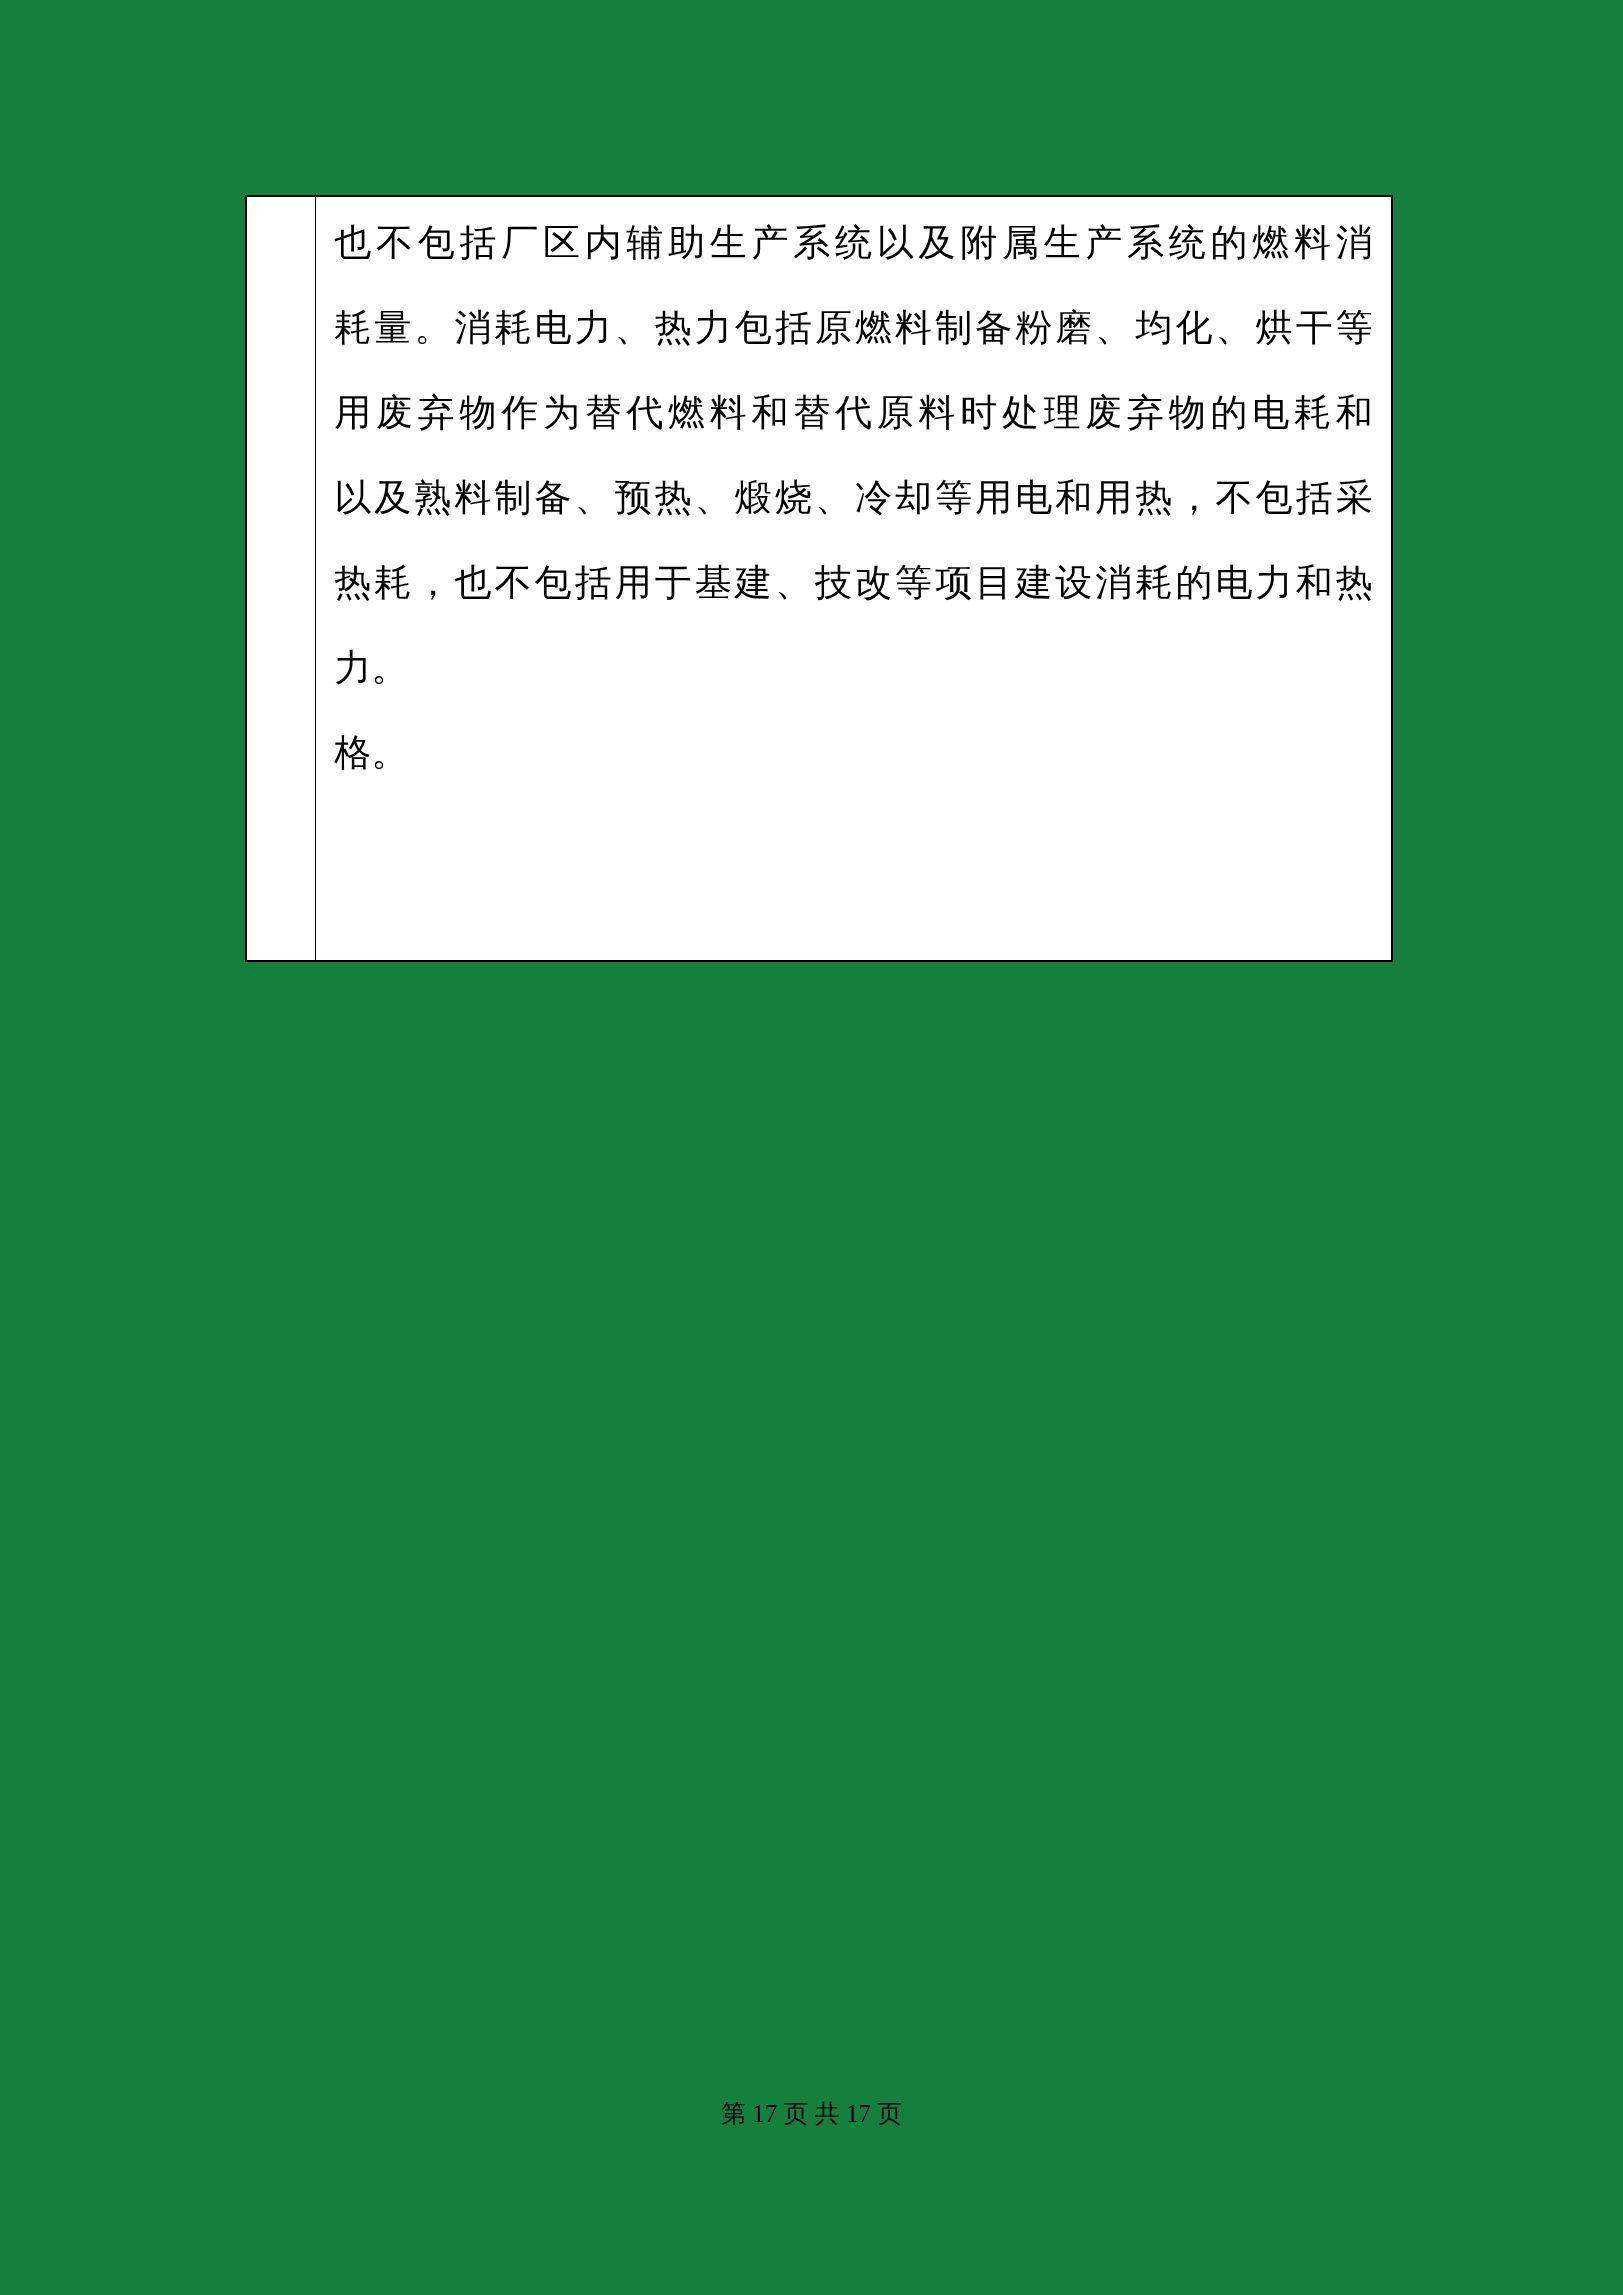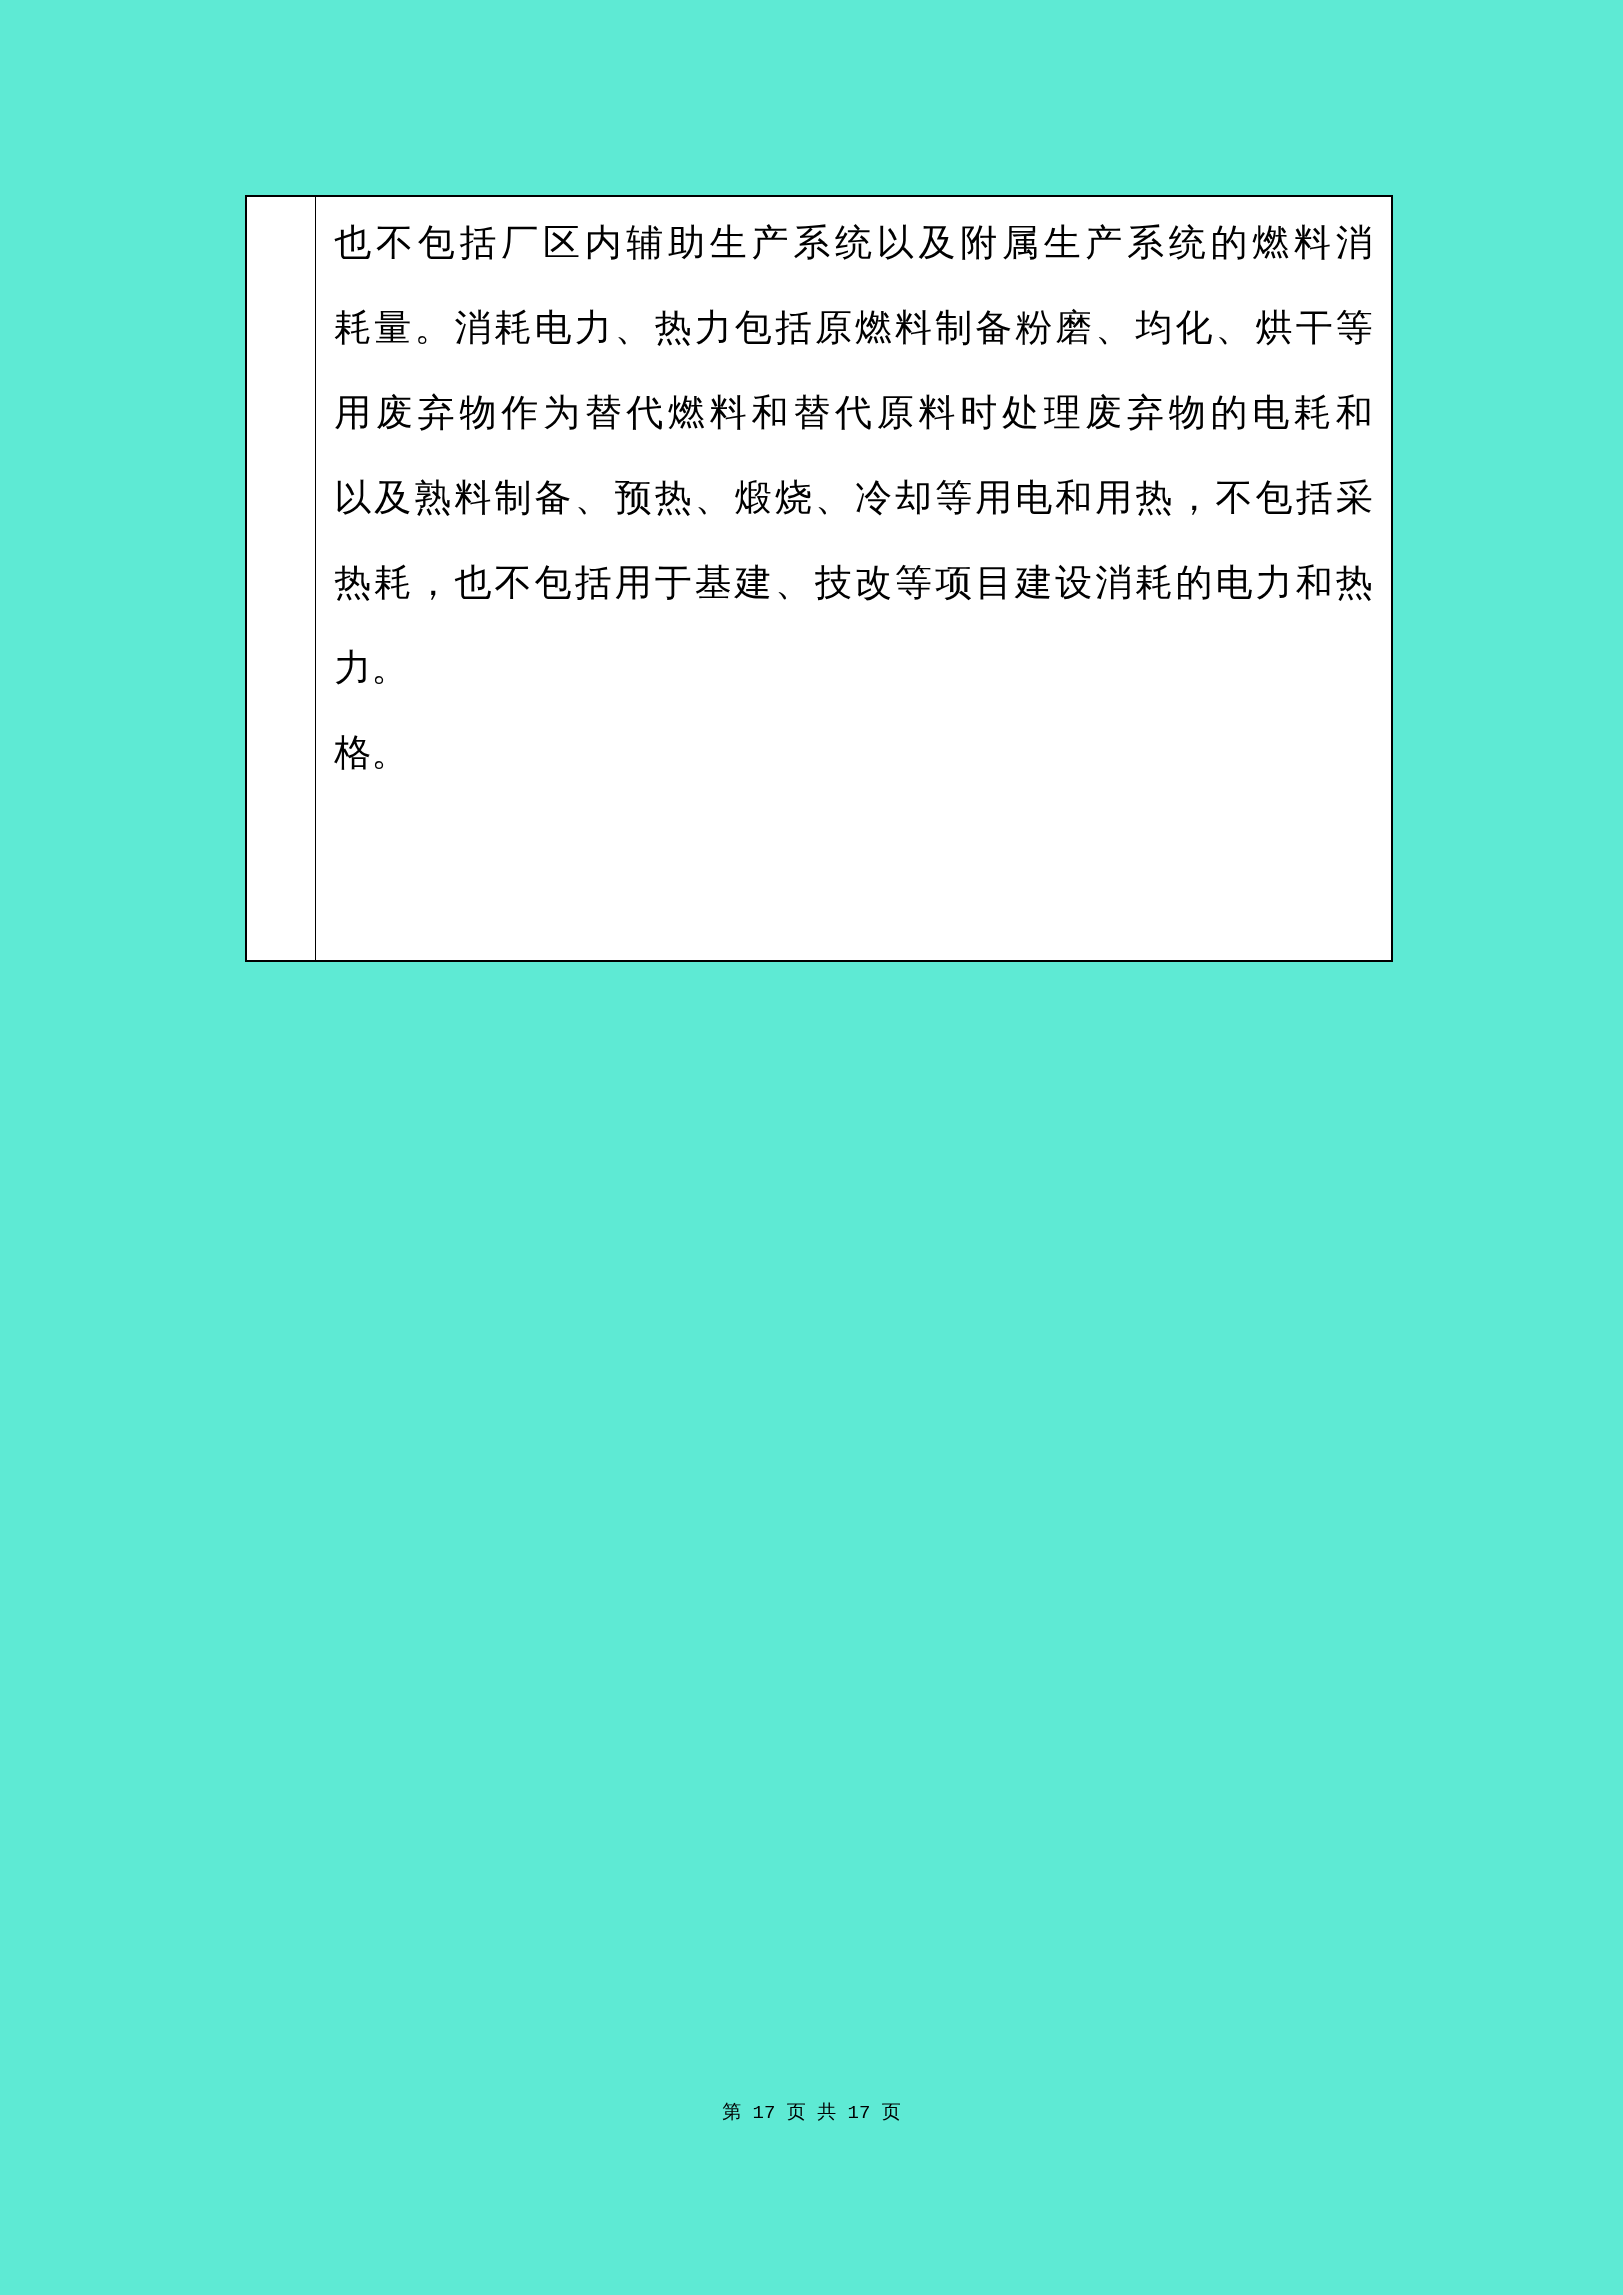--- a/index.html
+++ b/index.html
@@ -7,21 +7,21 @@
     width: 1623px;
     height: 2295px;
     background: #ffffff;
     font-family: "Liberation Serif", "DejaVu Serif", serif;
     color: #000000;
   }
   .page {
     position: relative;
     width: 1623px;
     height: 2295px;
-    background: #5eead4;
+    background: #15803d;
     overflow: hidden;
   }
   .note-table {
     position: absolute;
     left: 245px;
     top: 195px;
     width: 1148px;
     height: 767px;
     border: 2px solid #000000;
     display: flex;
@@ -54,23 +54,22 @@
     text-indent: 111px;
   }
   .page-footer {
     position: absolute;
     left: 0;
     right: 0;
     top: 2097px;
     height: 33px;
     line-height: 33px;
     text-align: center;
-    font-size: 19px;
+    font-size: 25px;
     color: #000000;
-    font-family: Liberation Mono, monospace;
   }
 </style>
 </head>
 <body>
 
 <div class="page">
 
   <div class="note-table">
     <div class="cell-left"></div>
     <div class="cell-text">

